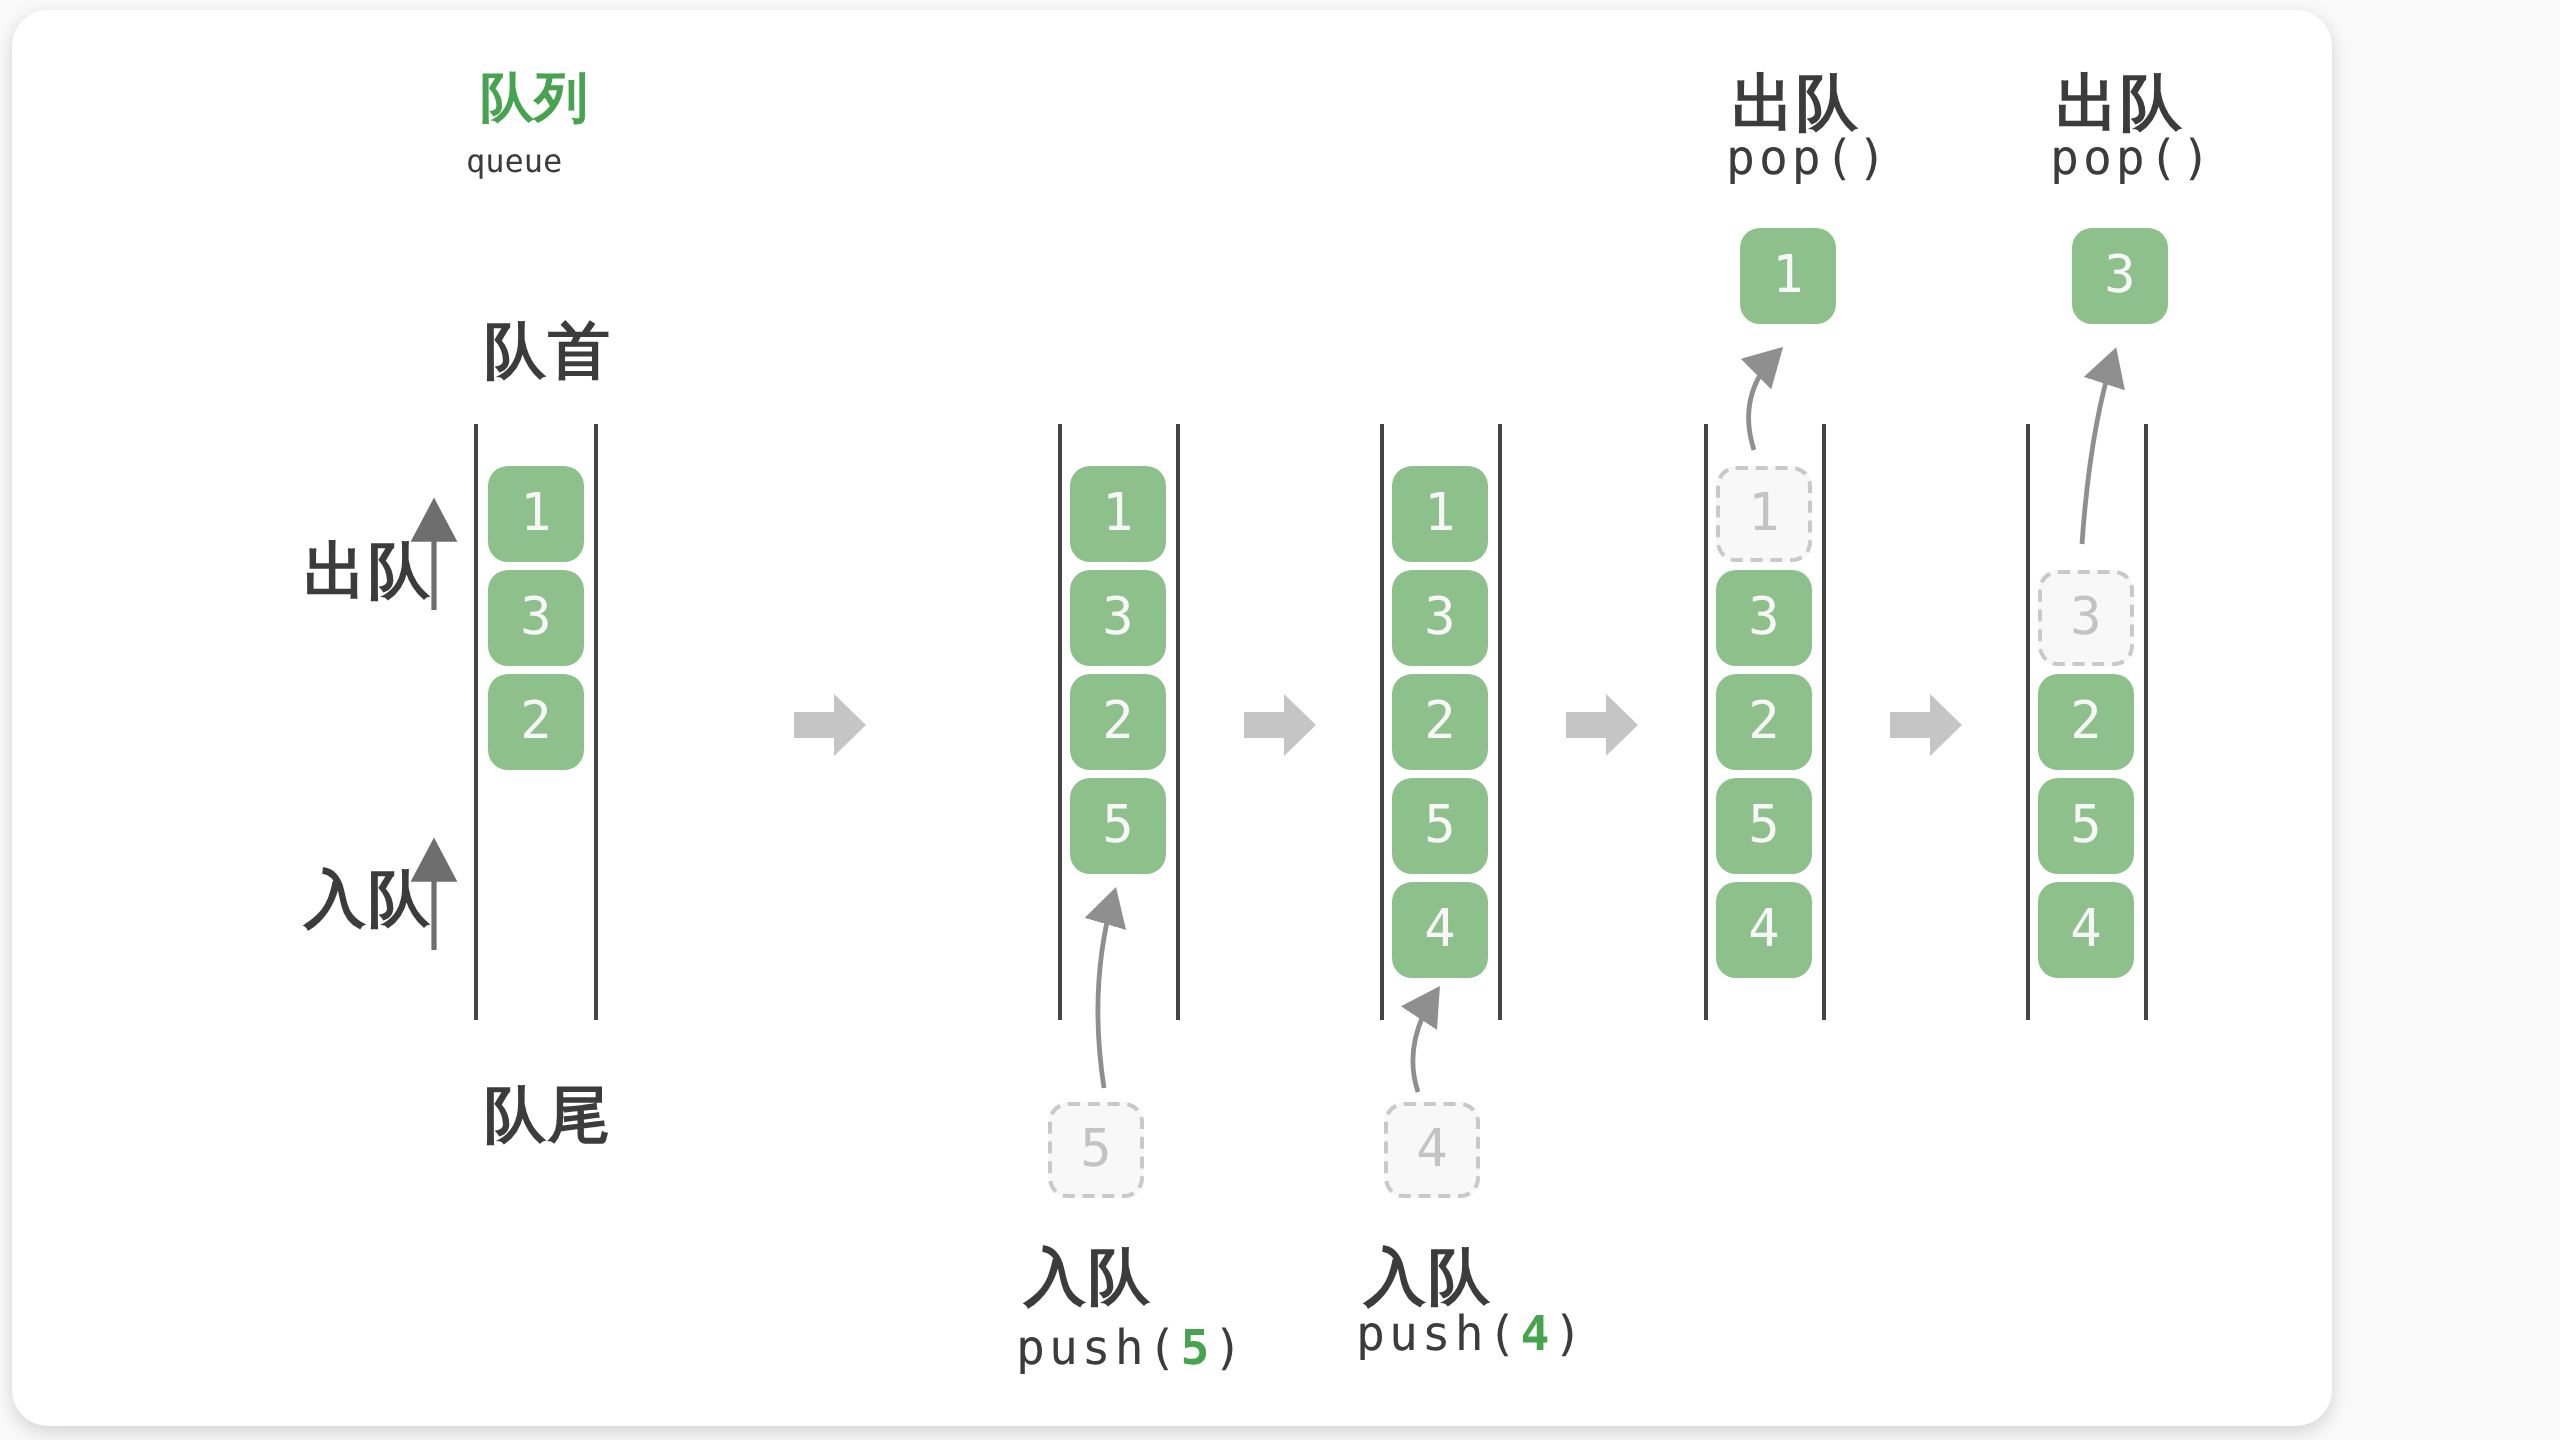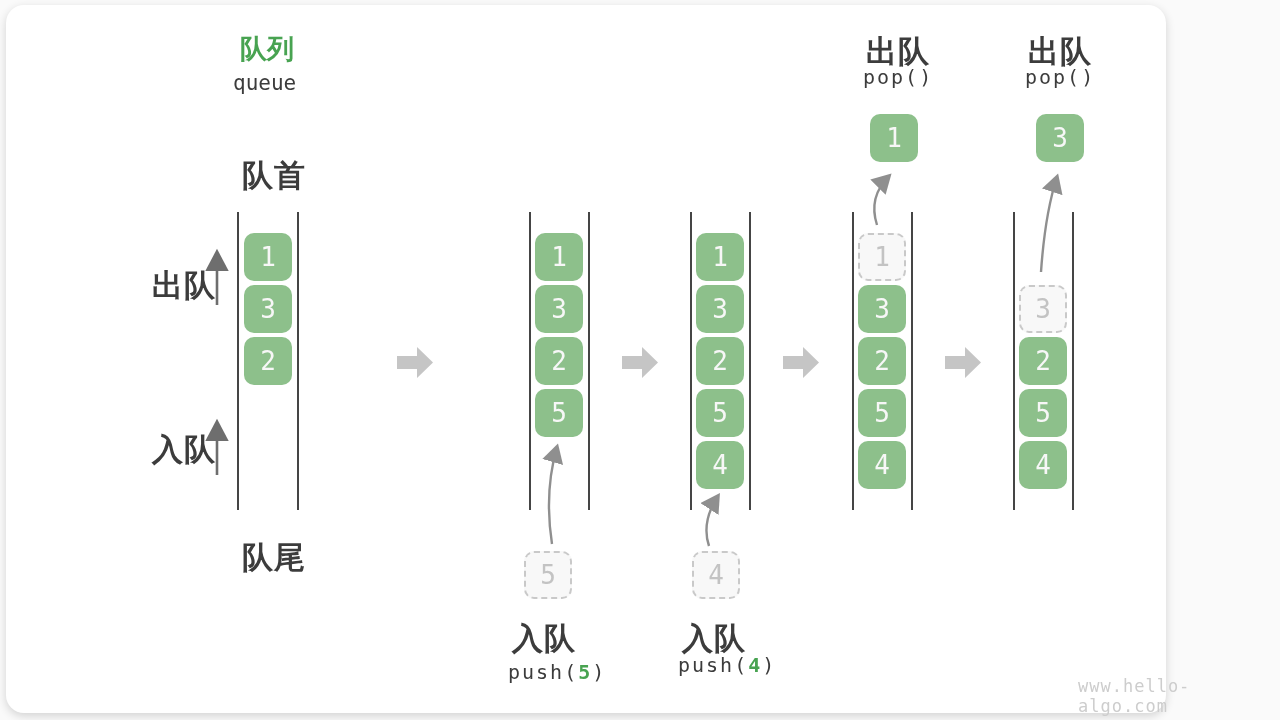--- a/index.html
+++ b/index.html
@@ -13,24 +13,24 @@
     --block-arrow:#c5c5c5;
     --thin-arrow:#8f8f8f;
     --side-arrow:#6e6e6e;
   }
   *{margin:0;padding:0;box-sizing:border-box;}
   html,body{width:1280px;height:720px;background:#fafafa;font-family:"Liberation Sans","DejaVu Sans",sans-serif;}
   .stage{position:relative;width:1172px;height:720px;}
   .card{position:absolute;left:6px;top:5px;right:6px;bottom:7px;background:#ffffff;border-radius:18px;box-shadow:0 3px 10px rgba(0,0,0,.16);}
   .abs{position:absolute;}
   .title-zh{font-size:27px;font-weight:bold;color:var(--accent);font-family:"DejaVu Sans",sans-serif;}
-  .title-en{font-size:21px;color:var(--ink);font-family:"DejaVu Sans Mono",monospace;}
+  .title-en{font-size:16px;color:var(--ink);font-family:"DejaVu Sans Mono",monospace;}
   .cjk{font-size:31px;font-weight:bold;color:var(--ink);font-family:"DejaVu Sans",sans-serif;letter-spacing:1px;}
   .mono{font-family:"DejaVu Sans Mono",monospace;color:var(--ink);}
-  .fn{font-size:20px;letter-spacing:2px;}
+  .fn{font-size:24px;letter-spacing:2px;}
   .fn .arg{color:var(--accent);font-weight:bold;}
   .wall{position:absolute;top:212px;width:2px;height:298px;background:var(--wall);}
   .cell{position:absolute;width:48px;height:48px;border-radius:10px;background:var(--green);
         color:#f7f7f7;display:flex;align-items:center;justify-content:center;
         font-family:"DejaVu Sans Mono",monospace;font-size:26px;}
   .ghost{position:absolute;width:48px;height:48px;border-radius:10px;background:var(--ghost-bg);
          border:2.5px dashed var(--ghost-border);color:var(--ghost-text);
          display:flex;align-items:center;justify-content:center;
          font-family:"DejaVu Sans Mono",monospace;font-size:26px;}
   .watermark{font-family:"DejaVu Sans Mono",monospace;font-size:17px;color:#cdcdcd;letter-spacing:1px;}
@@ -95,21 +95,20 @@
   <div class="abs mono fn" style="left:508px;top:660px;"><span>push(</span><span class="arg">5</span><span>)</span></div>
 
   <div class="abs cjk" style="left:682px;top:618px;">入队</div>
   <div class="abs mono fn" style="left:678px;top:653px;text-align:center;"><span>push(</span><span class="arg">4</span><span>)</span></div>
 
   <div class="abs cjk" style="left:866px;top:31px;">出队</div>
   <div class="abs mono fn" style="left:863px;top:65px;">pop()</div>
   <div class="abs cjk" style="left:1028px;top:31px;">出队</div>
   <div class="abs mono fn" style="left:1025px;top:65px;">pop()</div>
 
-  <div class="abs watermark" style="left:1078px;top:676px;">www.hello-algo.com</div>
 
   <svg class="overlay" viewBox="0 0 1280 720">
     <defs>
       <marker id="ah" markerWidth="9" markerHeight="9" refX="6.5" refY="4.5" orient="auto">
         <path d="M0,0 L8,4.5 L0,9 z" fill="#8f8f8f"></path>
       </marker>
       <marker id="ahd" markerWidth="10" markerHeight="10" refX="6.5" refY="5" orient="auto">
         <path d="M0,0.5 L8.5,5 L0,9.5 z" fill="#6e6e6e"></path>
       </marker>
     </defs>

